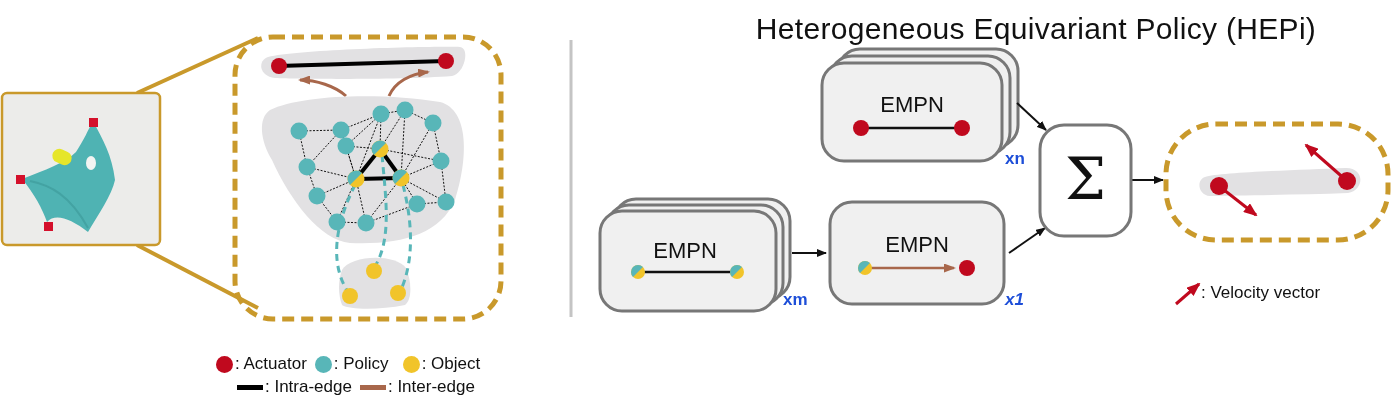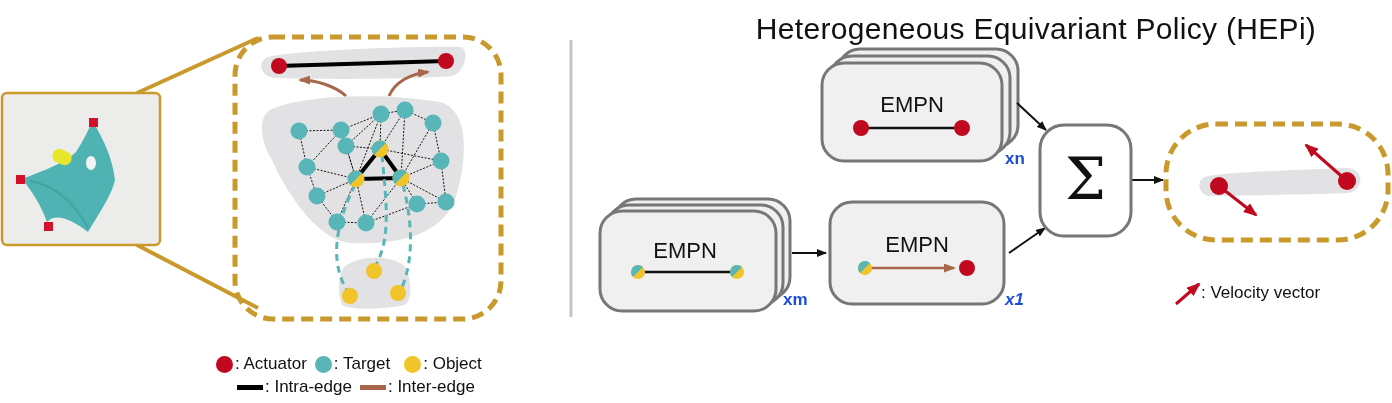--- a/index.html
+++ b/index.html
@@ -217,21 +217,21 @@
 
 <div class="legend-row" style="left:1201px; top:283px;">
   <span>: Velocity vector</span>
 </div>
 
 <div class="legend-row" style="left:216px; top:343px;margin-top:11px;">
   <span class="dot" style="background:#c0091e"></span>
   <span>: Actuator</span>
   <span class="gap"></span>
   <span class="dot" style="background:#58b6b8"></span>
-  <span>: Target</span>
+  <span>: Policy</span>
   <span class="gap" style="width:14px"></span>
   <span class="dot" style="background:#f1c42a"></span>
   <span>: Object</span>
 </div>
 
 <div class="legend-row" style="left:237px; top:377px;">
   <span class="bar" style="background:#000"></span>
   <span>: Intra-edge</span>
   <span class="gap"></span>
   <span class="bar" style="background:#a8674b"></span>

